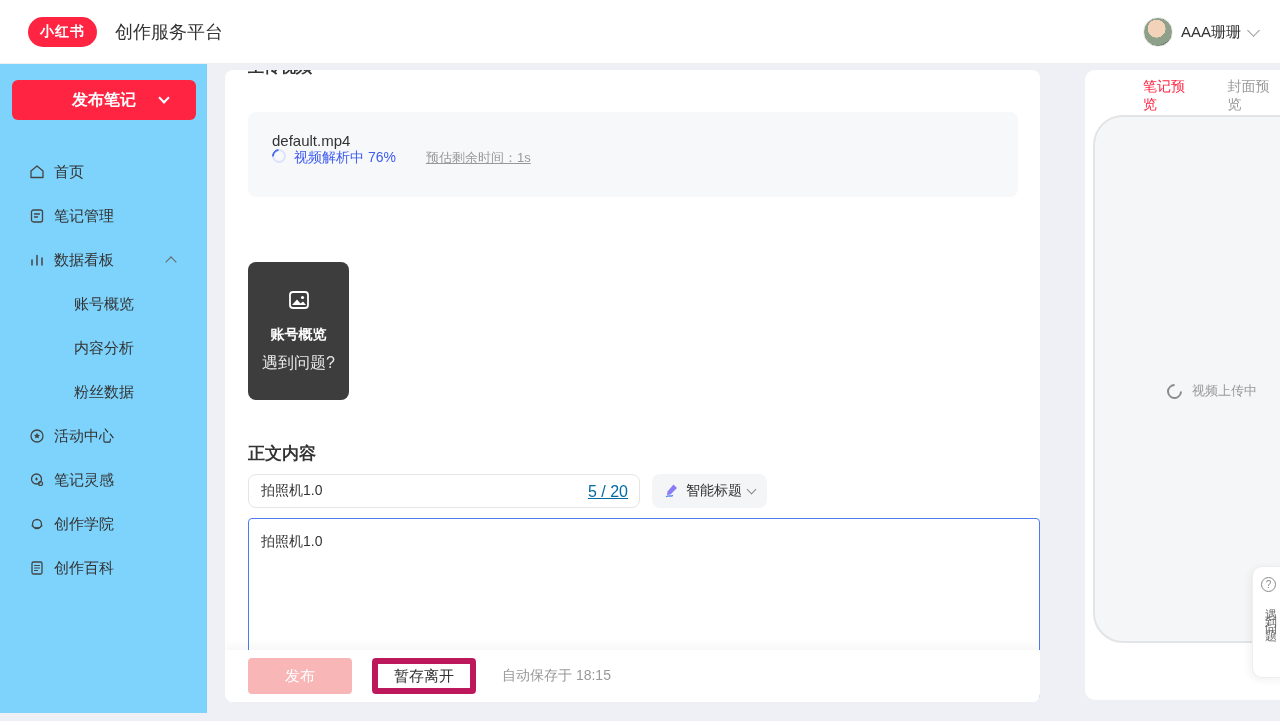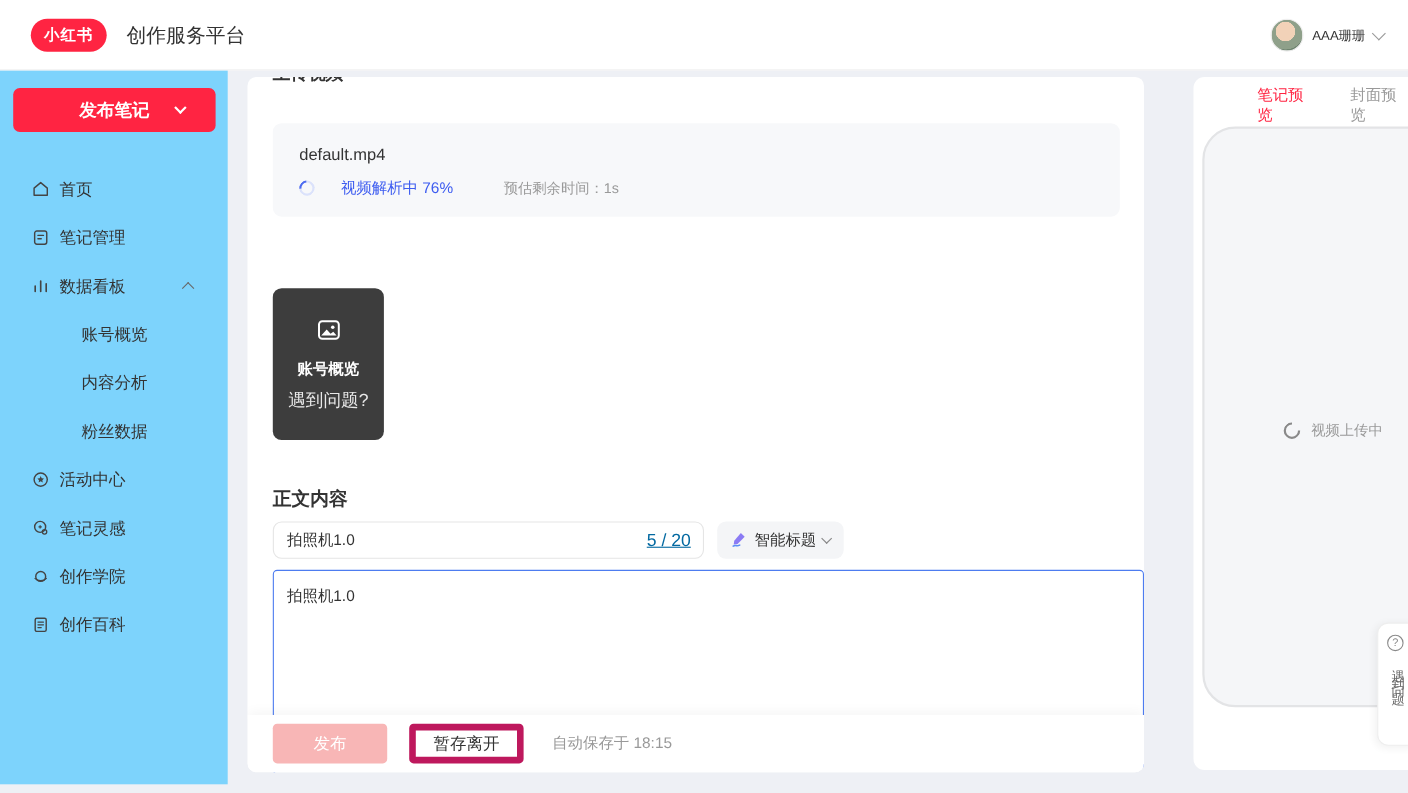--- a/index.html
+++ b/index.html
@@ -18,21 +18,21 @@
     margin-left:28px; background:#ff2442; color:#fff; font-weight:bold;
     font-size:14px; padding:6px 12px; border-radius:16px; letter-spacing:1px;
   }
   .app-title { margin-left:18px; font-size:18px; color:#333; }
   .user-area { position:absolute; right:22px; top:0; height:64px; display:flex; align-items:center; gap:8px; cursor:pointer; }
   .avatar {
     width:30px; height:30px; border-radius:50%;
     background:radial-gradient(circle at 45% 38%, #f2d2b8 0 38%, #8fa08a 39% 70%, #6f8470 71%);
     border:1px solid #eee;
   }
-  .user-name { font-size:12px; color:#333; }
+  .user-name { font-size:15px; color:#333; }
   .chev { width:9px; height:9px; border-right:1.5px solid #999; border-bottom:1.5px solid #999; transform:rotate(45deg); margin-top:-4px; }
   
   .sidebar {
     position:absolute; left:0; top:56px; width:207px; height:657px;
     background:#7dd3fc; z-index:20;
   }
   .publish-btn {
     position:absolute; left:12px; top:24px; width:184px; height:40px;
     background:#ff2442; border-radius:6px; color:#fff; font-size:16px; font-weight:bold;
     display:flex; align-items:center; justify-content:center; cursor:pointer;
@@ -50,27 +50,27 @@
   .main-card {
     position:absolute; left:225px; top:70px; width:815px; height:632px;
     background:#fff; border-radius:8px; overflow:hidden; z-index:10;
   }
   .clipped-heading { position:absolute; top:-13px; left:23px; font-size:16px; font-weight:bold; color:#333; }
   .video-box {
     position:absolute; left:23px; top:42px; width:770px; height:85px;
     background:#f7f8fa; border-radius:8px; padding:20px 24px;
   }
   .video-filename { font-size:15px; color:#333; }
-  .video-status-row { display:flex; align-items:center; margin-top:13px; gap:24px; }
+  .video-status-row { display:flex; align-items:flex-start; gap:8px; }
   .spinner-blue {
     width:14px; height:14px; border-radius:50%;
     border:2px solid #dbe2fb; border-left-color:#4d6bf0; transform:rotate(40deg);
   }
   .status-blue { font-size:14px; color:#3d5cf0; }
-  .eta { font-size:13px; color:#999; margin-left:22px; }
+  .eta { font-size:13px; color:#999; margin-left:22px;text-decoration:underline; }
   .cover-row { position:absolute; left:23px; top:150px; width:770px; display:flex; align-items:baseline; }
   .sec-heading { font-size:17px; font-weight:bold; color:#333; }
   .cover-warning { font-size:14px; color:#ff7e26; margin-left:13px; }
   .cover-hint { font-size:14px; color:#8a8a8a; margin-left:10px; }
   .cover-link { font-size:14px; color:#3d5cf0; margin-left:8px; cursor:pointer; }
   .cover-card {
     position:absolute; left:23px; top:192px; width:101px; height:138px;
     background:#3d3d3d; border-radius:8px; cursor:pointer;
     display:flex; flex-direction:column; align-items:center; justify-content:center;
   }

